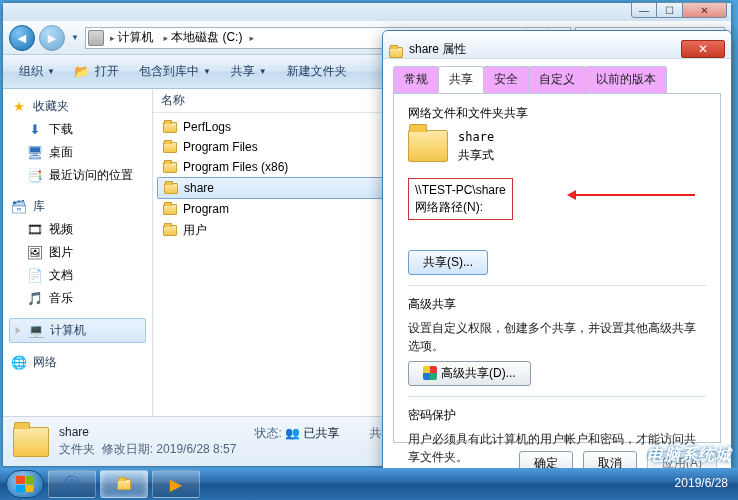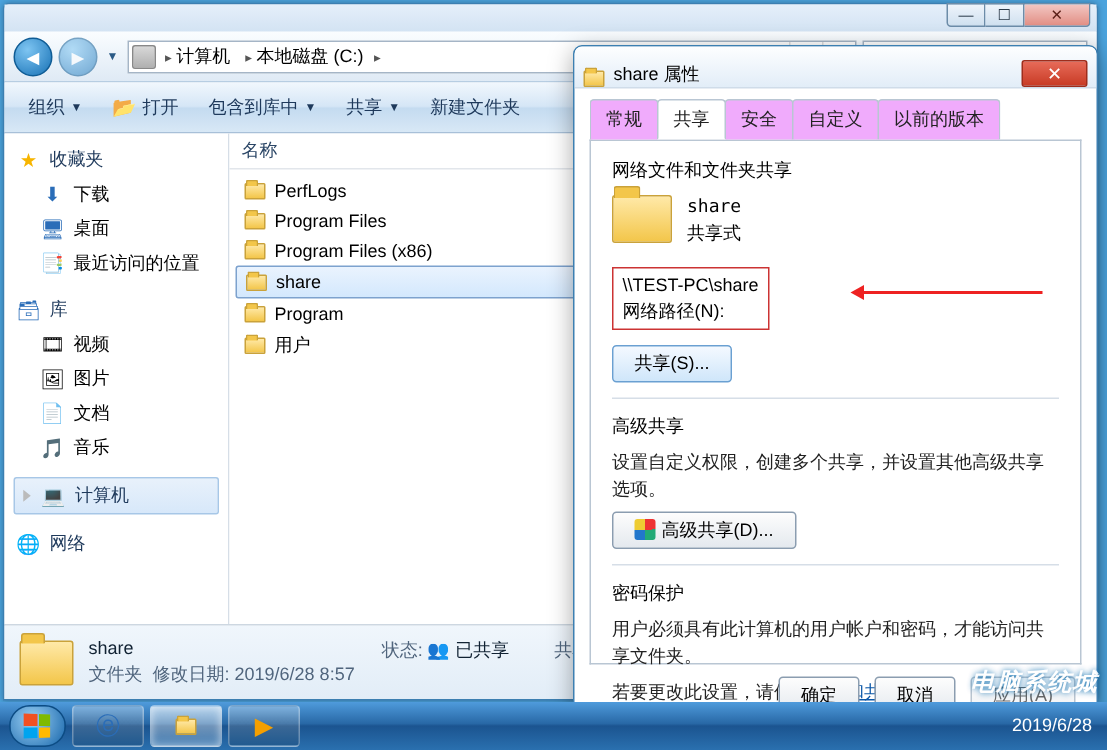--- a/index.html
+++ b/index.html
@@ -76,21 +76,21 @@
 .tab-content { border:1px solid #b9c6d3; border-top:none; padding:12px 14px 6px; height: 350px; }
 .section-title { margin-bottom:6px; color:#000;font-family:Liberation Serif, serif; }
 .share-top { display:flex; gap:10px; align-items:center; margin-bottom:8px; }
 .big-folder2 { width:40px; height:32px; background:linear-gradient(#ffe9a8,#f3c64a); border:1px solid #caa23a; border-radius:2px; position:relative; }
 .big-folder2::before { content:""; position:absolute; top:-7px; left:0; width:16px; height:7px; background:#f3c64a; border:1px solid #caa23a; border-bottom:none; border-radius:2px 2px 0 0; }
 .share-meta div { line-height:1.5; font-family: "Simsun", monospace; }
 .netpath-box { border:1px solid #c33; padding:3px 6px; margin:6px 0 10px; font-family:"Simsun",monospace; line-height:1.4; display:inline-block; }
 .red-arrow { position:absolute; left:575px; top:194px; width:120px; height:2px; background:#e22; }
 .red-arrow::before { content:""; position:absolute; left:-8px; top:-4px; width:0; height:0; border-top:5px solid transparent; border-bottom:5px solid transparent; border-right:9px solid #e22; }
 .btn { padding:3px 14px; border:1px solid #8b9db0; background:linear-gradient(#fdfdfd,#e4e9ee); border-radius:3px; cursor:pointer; color:#000; }
-.btn.accent { background:linear-gradient(#f4f9ff,#cfe6fa); border-color:#6aa0d2; }
+.btn.accent { background:linear-gradient(#f4f9ff,#cfe6fa); border-color:#6aa0d2;margin-top:20px; }
 .hr { border:none; border-top:1px solid #d6dee7; margin:10px 0; }
 .para { line-height:1.5; color:#222; }
 a.link { color:#0b57a8; text-decoration:underline; cursor:pointer; }
 .shield { width:14px; height:14px; display:inline-block; background: conic-gradient(#e33 0 25%, #2a7 0 50%, #27c 0 75%, #ec3 0); border-radius:2px; vertical-align:-3px; margin-right:4px; }
 .dlg-buttons { display:flex; gap:10px; justify-content:flex-end; padding:8px 14px; }
 
 
 .taskbar { position:absolute; left:0; bottom:0; width:738px; height:32px; background:linear-gradient(#4f9bdc,#2868a6 45%,#1b5490 50%,#2a70af); display:flex; align-items:center; padding:0 6px; gap:4px; }
 .start { width:38px; height:28px; border-radius:14px; background:radial-gradient(circle at 40% 35%,#9bd0f4,#1766ab); border:1px solid #0c4c84; display:flex; align-items:center; justify-content:center; }
 .start-flag { width:18px; height:16px; display:grid; grid-template-columns:1fr 1fr; grid-template-rows:1fr 1fr; gap:1px; transform: perspective(40px) rotateY(12deg); }

